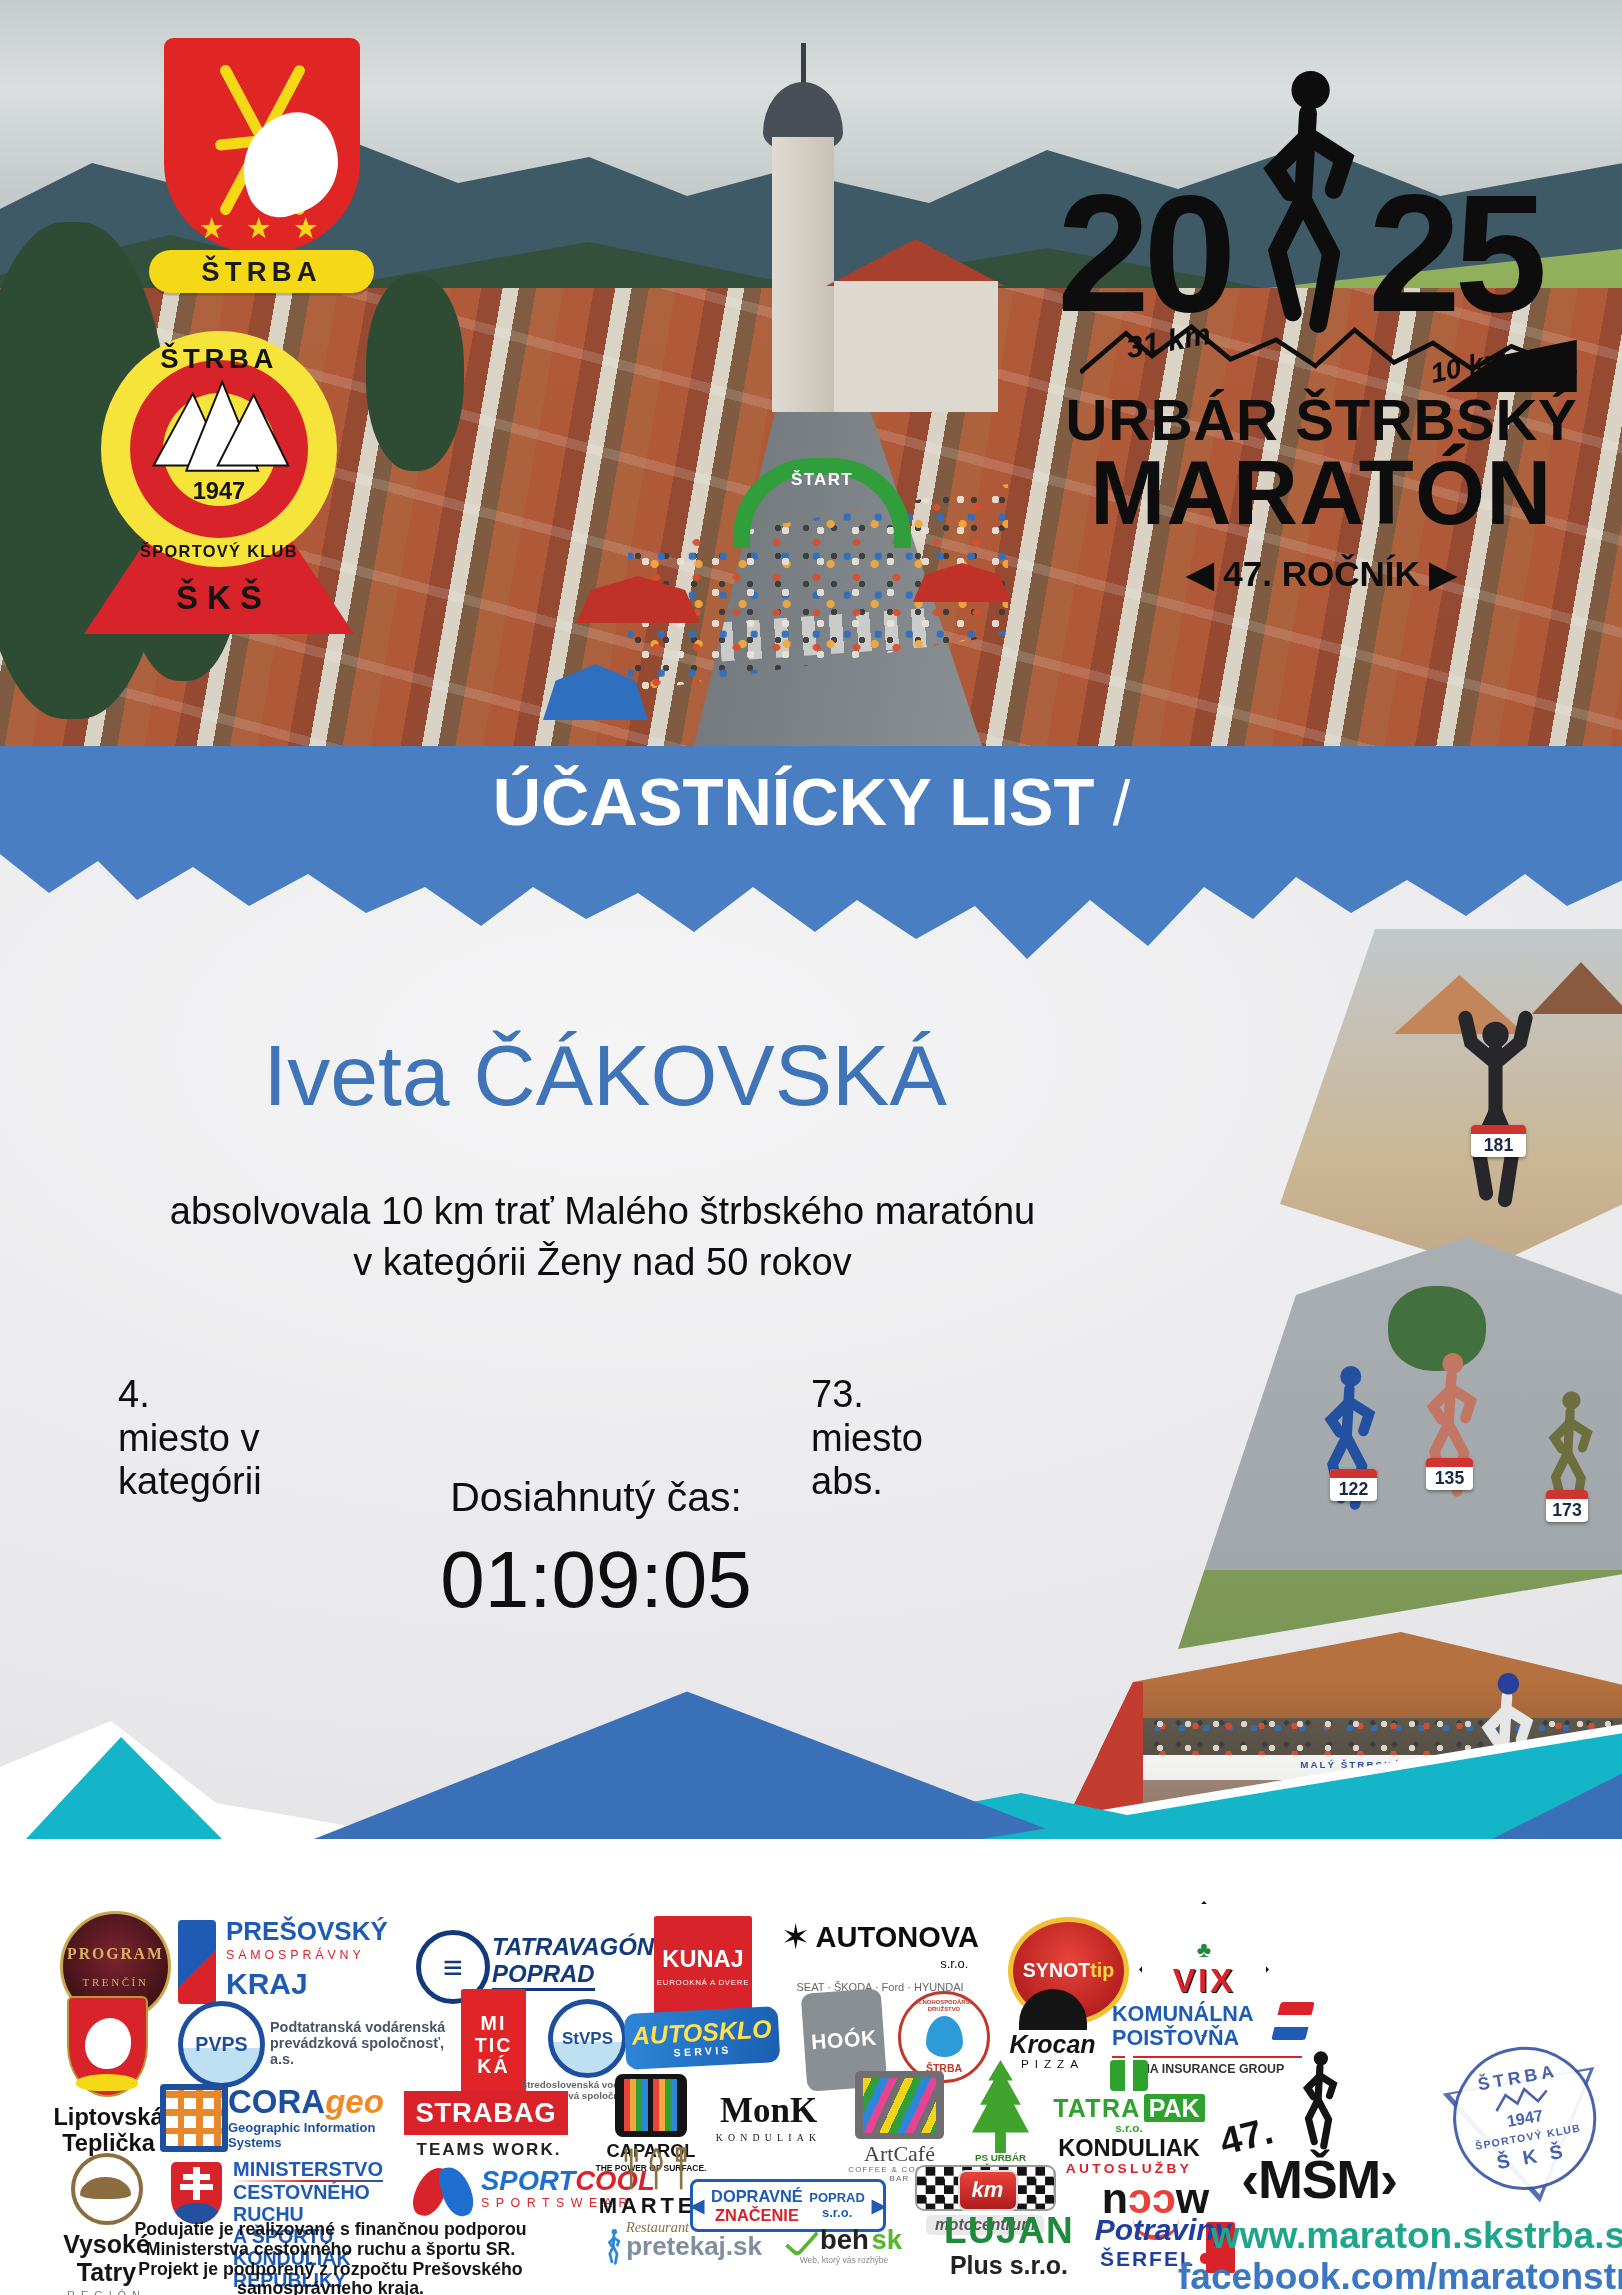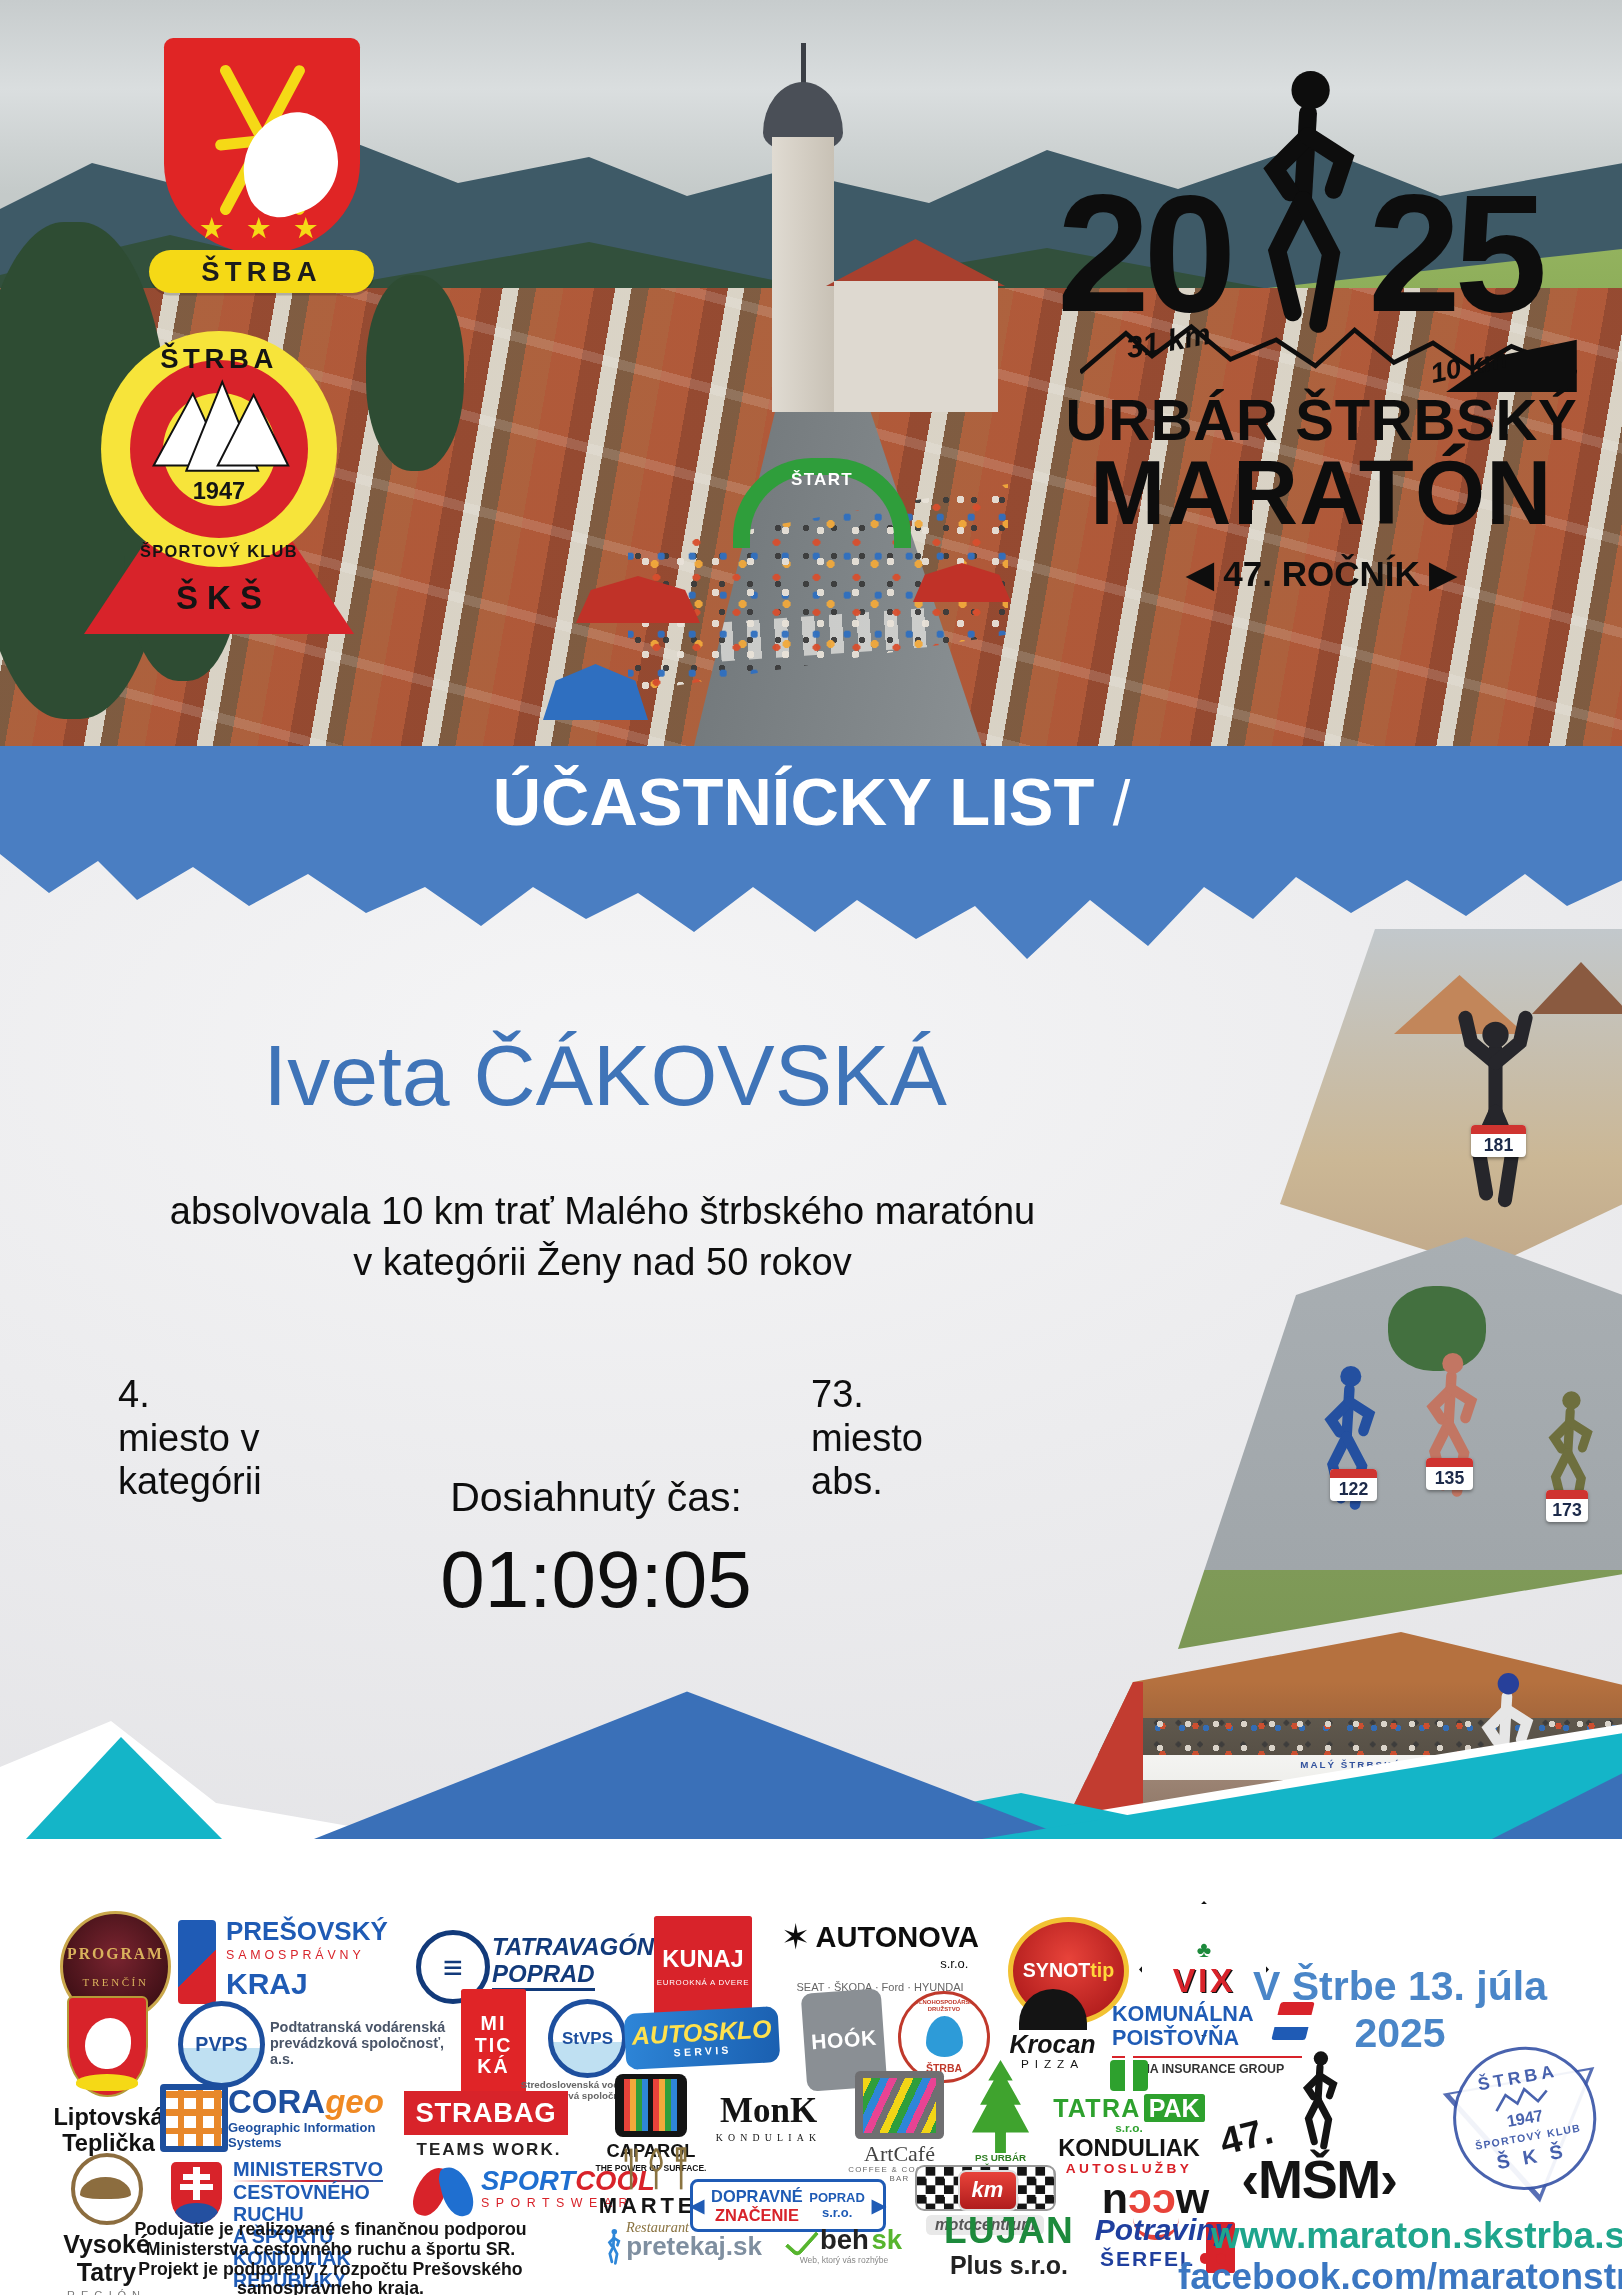--- a/index.html
+++ b/index.html
@@ -359,21 +359,20 @@
     </div>
   </div>
 
   <div class="sp" style="left:1139px;top:1901px;width:131px">
     <div class="ctr" style="width:124px;height:131px;background:#fff;border:3.9px solid #111;clip-path:polygon(50% 0,100% 50%,50% 100%,0 50%);flex-direction:column">
       <span style="font-size:22px;color:#1d8a3c;line-height:1">♣</span>
       <span class="l" style="font-size:34px;font-weight:900;color:#d8232a;letter-spacing:2.6px;text-shadow:1.3px 1.3px 0 #111">VIX</span>
     </div>
   </div>
 
-  <div class="txt" style="left:1217px;top:1963px;width:366px;text-align:center;font-size:41px;font-weight:800;color:#4a86c8">V Štrbe 13. júla 2025</div>
 
   <div class="sp" style="left:65px;top:1996px;width:85px">
     <div style="width:77px;height:97px;margin:0 auto;background:#d8232a;border:2.6px solid #b59a37;border-radius:6.5px 6.5px 55% 55%;position:relative">
       <div class="abs" style="left:15.7px;top:19.6px;width:46px;height:51px;background:#fff;border-radius:55% 45% 50% 45%"></div>
       <div class="abs" style="left:6.5px;bottom:3.9px;width:62px;height:17px;background:#f5d916;border-radius:50% 50% 40% 40%"></div>
     </div>
   </div>
   <div class="sp" style="left:33px;top:2104px;width:151px">
     <div class="l" style="font-size:23.6px;font-weight:700;color:#111">Liptovská</div>
     <div class="l" style="font-size:23.6px;font-weight:700;color:#111">Teplička</div>

